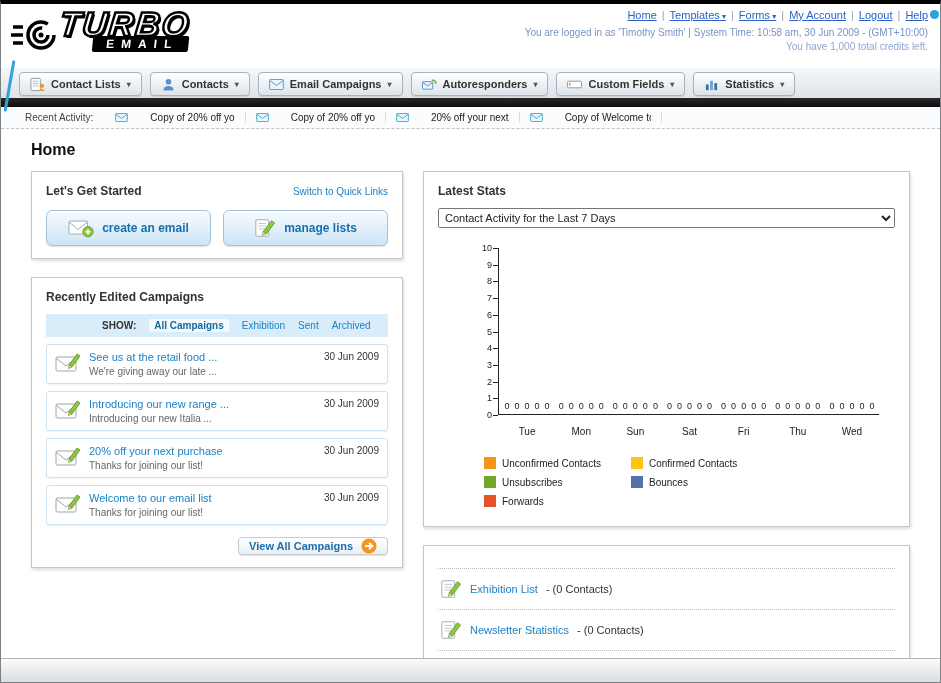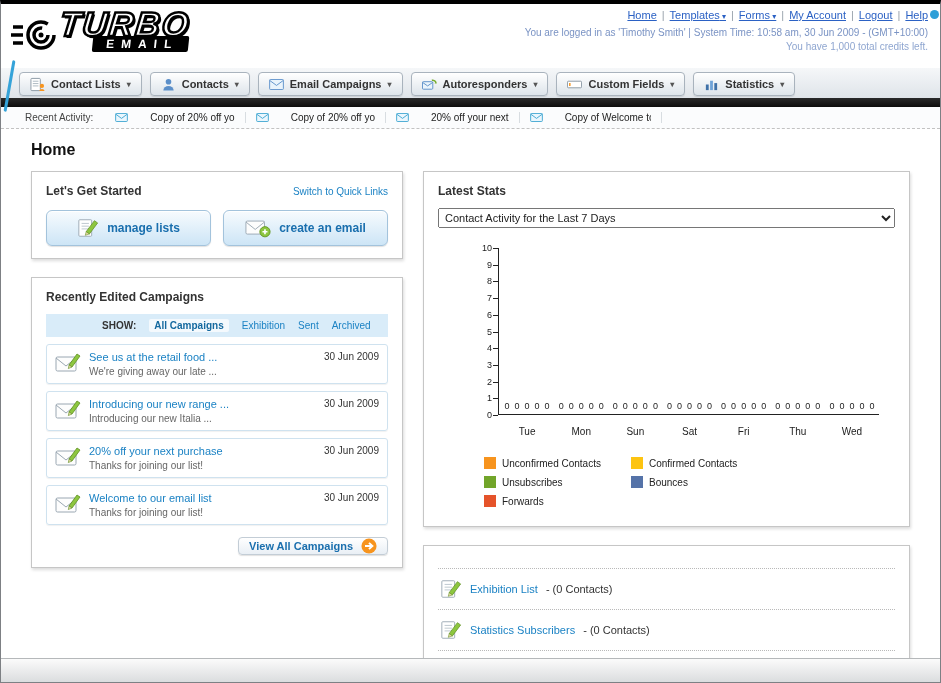--- a/index.html
+++ b/index.html
@@ -266,41 +266,41 @@
       <div class="col-left">
 
         <div class="panel">
           <div class="gs-head">
             <span class="panel-title">Let's Get Started</span>
             <a class="quick-link">Switch to Quick Links</a>
           </div>
           <div class="gs-buttons">
               <div class="gs-btn">
                 <span class="icn">
+                  <svg width="26" height="19" viewBox="0 0 28 20">
+                    <rect x="1" y="2" width="20" height="14" rx="1.5" fill="#fdfdfd" stroke="#9aa7b2"></rect>
+                    <path d="M1 3 L11 11 L21 3" fill="none" stroke="#9aa7b2"></path>
+                    <circle cx="21.5" cy="13.5" r="5.5" fill="#8dc63f" stroke="#61961f"></circle>
+                    <path d="M21.5 10.8 v5.4 M18.8 13.5 h5.4" stroke="#fff" stroke-width="1.8"></path>
+                  </svg>
+                </span>
+                <span>create an email</span>
+              </div>
+              <div class="gs-btn">
+                <span class="icn">
                   <svg width="22" height="22" viewBox="0 0 24 24">
                     <rect x="2" y="3" width="14" height="18" rx="1" fill="#fff" stroke="#9aa7b2"></rect>
                     <line x1="5" y1="7" x2="13" y2="7" stroke="#b9c4cc"></line>
                     <line x1="5" y1="10" x2="13" y2="10" stroke="#b9c4cc"></line>
                     <line x1="5" y1="13" x2="13" y2="13" stroke="#b9c4cc"></line>
                     <path d="M10 16 L19 4 L22.5 6.5 L13.5 18.5 Z" fill="#8dc63f" stroke="#5e8f21" stroke-width="0.8"></path>
                     <path d="M10 16 L9 20 L13.5 18.5 Z" fill="#ead9a4" stroke="#5e8f21" stroke-width="0.6"></path>
                   </svg>
                 </span>
                 <span>manage lists</span>
-              </div>
-              <div class="gs-btn">
-                <span class="icn">
-                  <svg width="26" height="19" viewBox="0 0 28 20">
-                    <rect x="1" y="2" width="20" height="14" rx="1.5" fill="#fdfdfd" stroke="#9aa7b2"></rect>
-                    <path d="M1 3 L11 11 L21 3" fill="none" stroke="#9aa7b2"></path>
-                    <circle cx="21.5" cy="13.5" r="5.5" fill="#8dc63f" stroke="#61961f"></circle>
-                    <path d="M21.5 10.8 v5.4 M18.8 13.5 h5.4" stroke="#fff" stroke-width="1.8"></path>
-                  </svg>
-                </span>
-                <span>create an email</span>
               </div>
             </div>
         </div>
 
         <div class="panel">
           <div class="panel-title">Recently Edited Campaigns</div>
           <div class="filterbar">
             <span class="show-label">SHOW:</span>
             <span id="campaign-filters" style="display:flex;gap:13px;align-items:center;">
                 <a class="filter selected">All Campaigns</a>
@@ -525,21 +525,21 @@
                 <span class="icn">
                   <svg width="22" height="22" viewBox="0 0 24 24">
                     <rect x="2" y="3" width="14" height="18" rx="1" fill="#fff" stroke="#9aa7b2"></rect>
                     <line x1="5" y1="7" x2="13" y2="7" stroke="#b9c4cc"></line>
                     <line x1="5" y1="10" x2="13" y2="10" stroke="#b9c4cc"></line>
                     <line x1="5" y1="13" x2="13" y2="13" stroke="#b9c4cc"></line>
                     <path d="M10 16 L19 4 L22.5 6.5 L13.5 18.5 Z" fill="#8dc63f" stroke="#5e8f21" stroke-width="0.8"></path>
                     <path d="M10 16 L9 20 L13.5 18.5 Z" fill="#ead9a4" stroke="#5e8f21" stroke-width="0.6"></path>
                   </svg>
                 </span>
-                <a class="cl-name">Statistics Subscribers</a>
+                <a class="cl-name">Newsletter Statistics</a>
                 <span class="cl-count">- (0 Contacts)</span>
               </div>
             </div>
 
         </div>
 
       </div>
     </div>
   </div>
 

